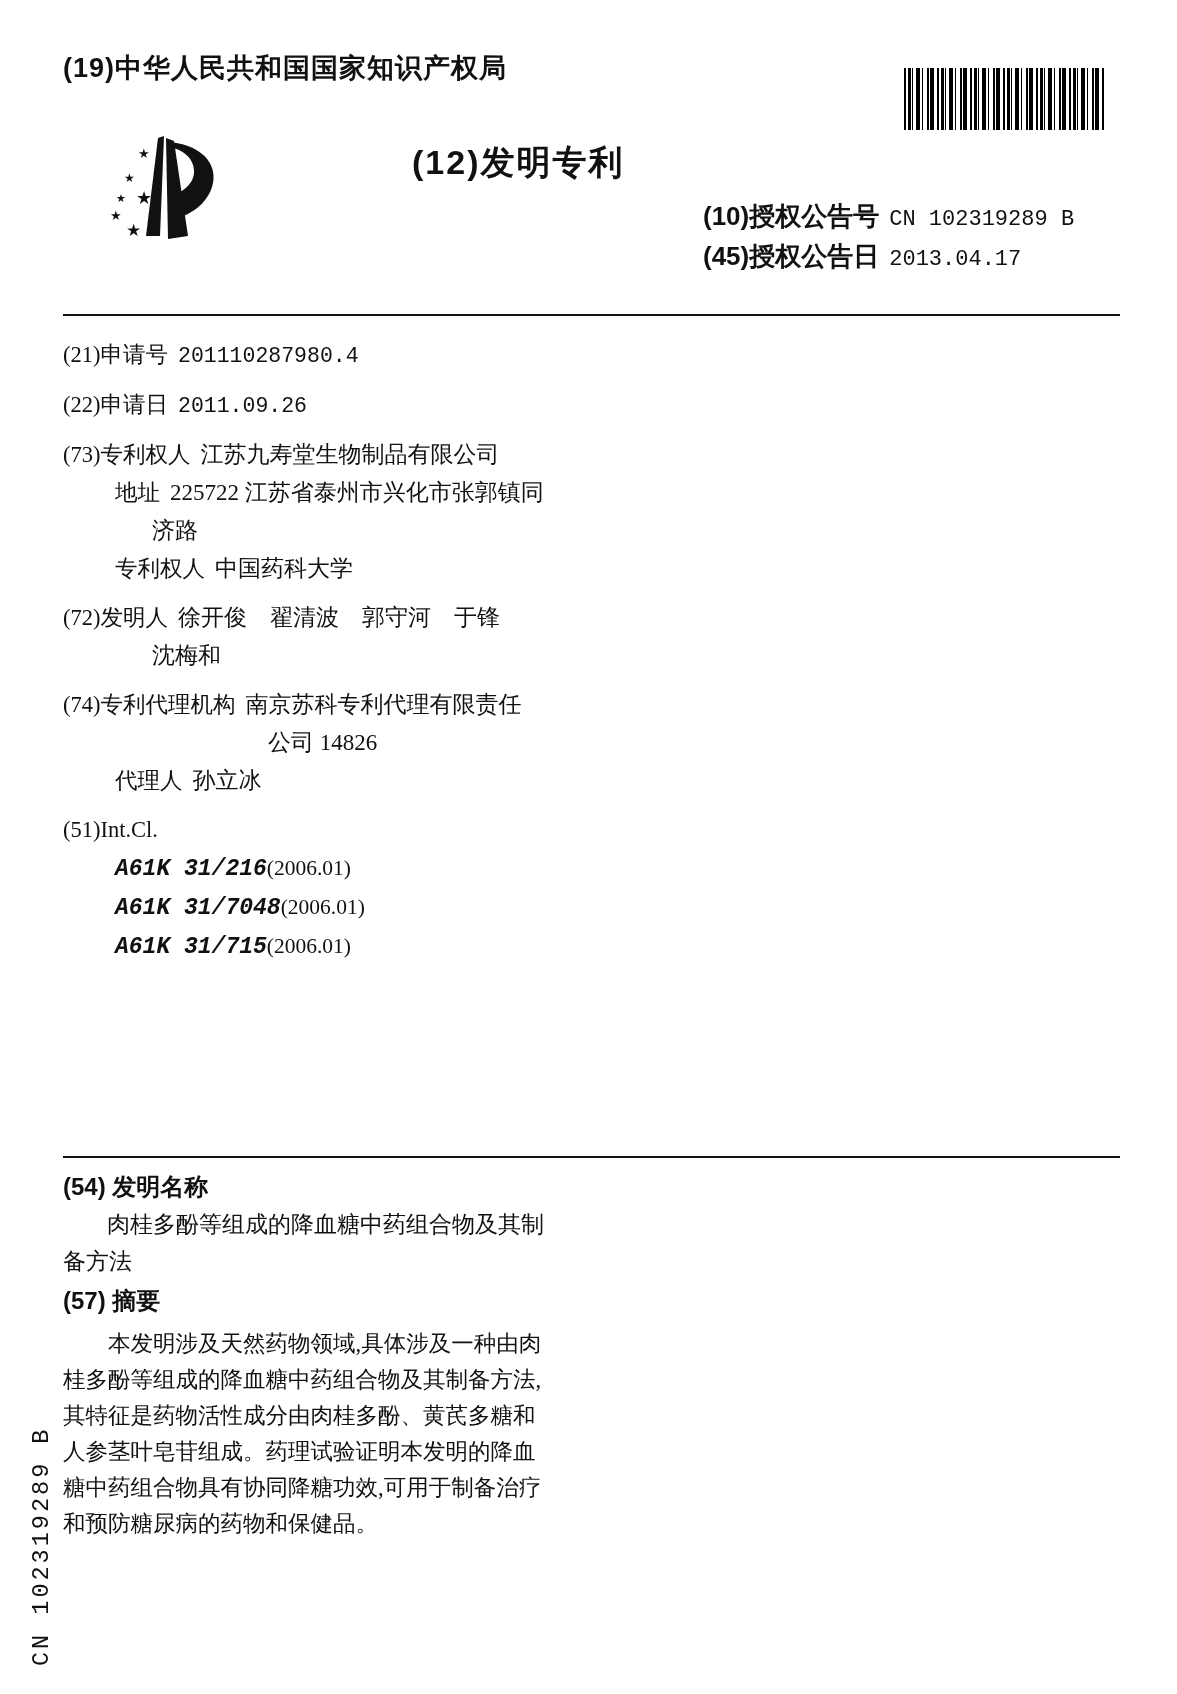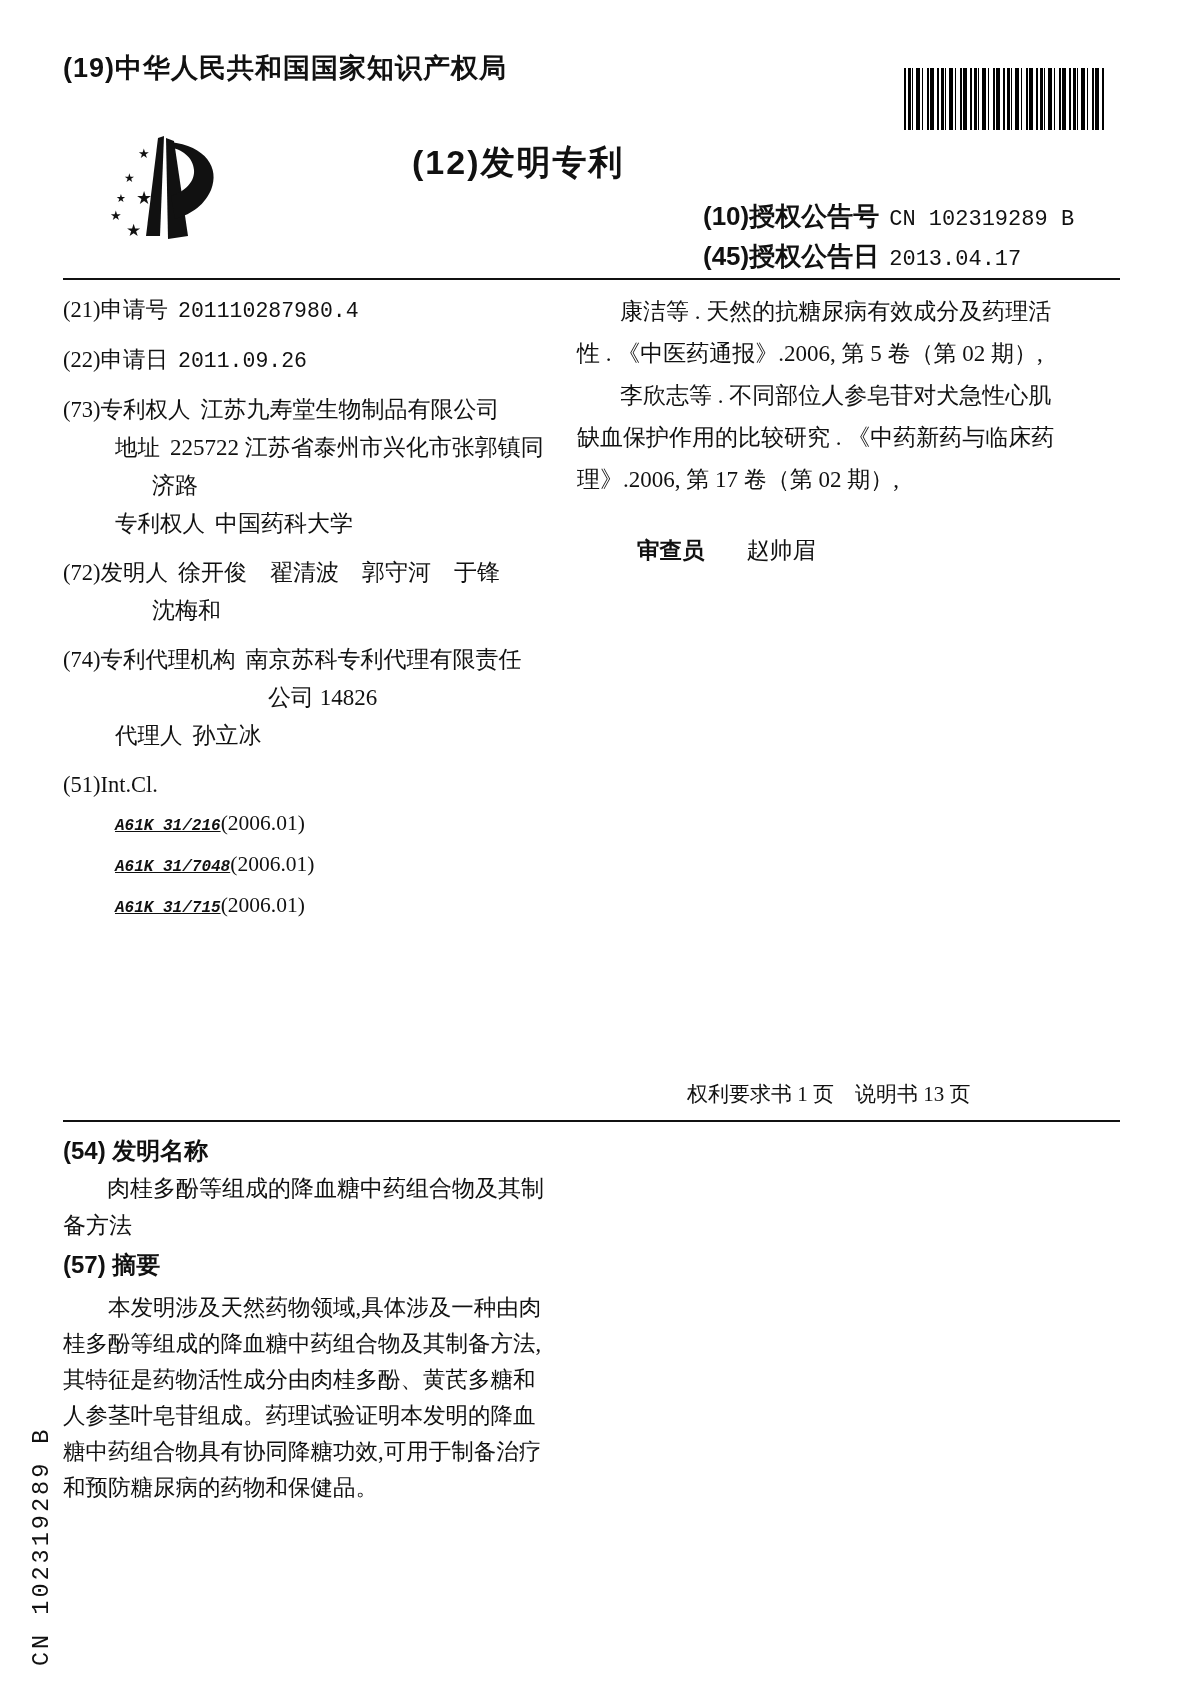--- a/index.html
+++ b/index.html
@@ -5,54 +5,54 @@
   html,body{margin:0;padding:0;background:#ffffff;}
   .page{
     position:relative;width:1177px;height:1694px;background:#ffffff;
     color:#111;font-family:"Liberation Serif","DejaVu Serif",serif;
     overflow:hidden;
   }
   .sans{font-family:"Liberation Sans","DejaVu Sans",sans-serif;font-weight:bold;}
   .num{font-family:"Liberation Mono","DejaVu Sans Mono",monospace;}
 
   
-  header{position:relative;height:278px;}
+  header{position:relative;height:314px;}
   .office-line{position:absolute;left:63px;top:50px;font-size:27px;letter-spacing:1px;}
   .logo{position:absolute;left:108px;top:136px;width:128px;height:112px;}
   .doc-type{position:absolute;left:412px;top:140px;font-size:34px;letter-spacing:2px;}
   .barcode{
     position:absolute;left:904px;top:68px;width:200px;height:62px;
     background:
       repeating-linear-gradient(90deg,
         #000 0 2px,#fff 2px 4px,#000 4px 7px,#fff 7px 8px,
         #000 8px 9px,#fff 9px 12px,#000 12px 16px,#fff 16px 18px,
         #000 18px 19px,#fff 19px 23px,#000 23px 25px,#fff 25px 26px,
         #000 26px 30px,#fff 30px 33px);
   }
   .pub-lines{position:absolute;left:703px;top:198px;font-size:22.5px;line-height:36px;white-space:nowrap;}
   .pub-lines .lbl{font-size:26px;}
   .pub-lines .num{font-size:22px;margin-left:10px;}
 
   .rule{height:0;border-top:2px solid #111;margin:0 57px 0 63px;}
 
   
-  .biblio{box-sizing:border-box;display:flex;height:840px;padding:11px 55px 0 63px;border-radius:21px;}
+  .biblio{box-sizing:border-box;display:flex;height:840px;padding:20px 55px 0 63px;border-radius:21px;}
   .col-left{width:490px;margin-right:24px;font-size:23px;}
   .col-right{position:relative;width:495px;font-size:23px;}
 
   .entry{margin-bottom:11px;line-height:38px;}
   .entry .lbl{font-size:22.5px;margin-right:10px;}
   .entry .num{font-size:21.5px;}
   .hang{padding-left:89px;text-indent:-37px;line-height:38px;}
   .sub{padding-left:52px;line-height:38px;}
   .sub .lbl{font-size:22.5px;margin-right:10px;}
   .cont2{padding-left:205px;line-height:38px;}
   .cls-line{padding-left:52px;line-height:37px;}
   .cls-code{font-family:"Liberation Mono","DejaVu Sans Mono",monospace;
-            font-style:italic;font-weight:bold;font-size:16px;text-decoration:underline;}
+            font-style:italic;font-weight:bold;font-size:23px;}
   .cls-ver{font-size:21.5px;}
   .ref-para{text-indent:52px;line-height:38px;}
 
   .rp{margin:0 0 0 0;text-indent:43px;line-height:42px;}
   .examiner{margin-top:30px;padding-left:60px;line-height:40px;}
   .examiner .lbl{font-size:22.5px;}
   .examiner .name{margin-left:42px;}
   .pages-line{position:absolute;left:110px;bottom:12px;font-size:21px;white-space:nowrap;}
 
   
@@ -157,28 +157,20 @@
         <div class="cls-line">
           <span class="cls-code">A61K 31/7048</span><span class="cls-ver">(2006.01)</span>
         </div>
         <div class="cls-line">
           <span class="cls-code">A61K 31/715</span><span class="cls-ver">(2006.01)</span>
         </div>
       </div>
 
     </div>
 
-    <div class="col-right">
-      <p class="rp">康洁等 . 天然的抗糖尿病有效成分及药理活性 . 《中医药通报》.2006, 第 5 卷（第 02 期）,</p>
-      <p class="rp">李欣志等 . 不同部位人参皂苷对犬急性心肌缺血保护作用的比较研究 . 《中药新药与临床药理》.2006, 第 17 卷（第 02 期）,</p>
-      <div class="examiner">
-        <span class="lbl sans">审查员</span><span class="name">赵帅眉</span>
-      </div>
-      <div class="pages-line">权利要求书 1 页　说明书 13 页</div>
-    </div>
 
   </div>
 
   <div class="rule"></div>
 
   <section class="bottom">
     <div class="sec-label">(54) 发明名称</div>
     <div class="title-text">肉桂多酚等组成的降血糖中药组合物及其制备方法</div>
     <div class="sec-label">(57) 摘要</div>
     <div class="abstract-text">本发明涉及天然药物领域,具体涉及一种由肉桂多酚等组成的降血糖中药组合物及其制备方法,其特征是药物活性成分由肉桂多酚、黄芪多糖和人参茎叶皂苷组成。药理试验证明本发明的降血糖中药组合物具有协同降糖功效,可用于制备治疗和预防糖尿病的药物和保健品。</div>

